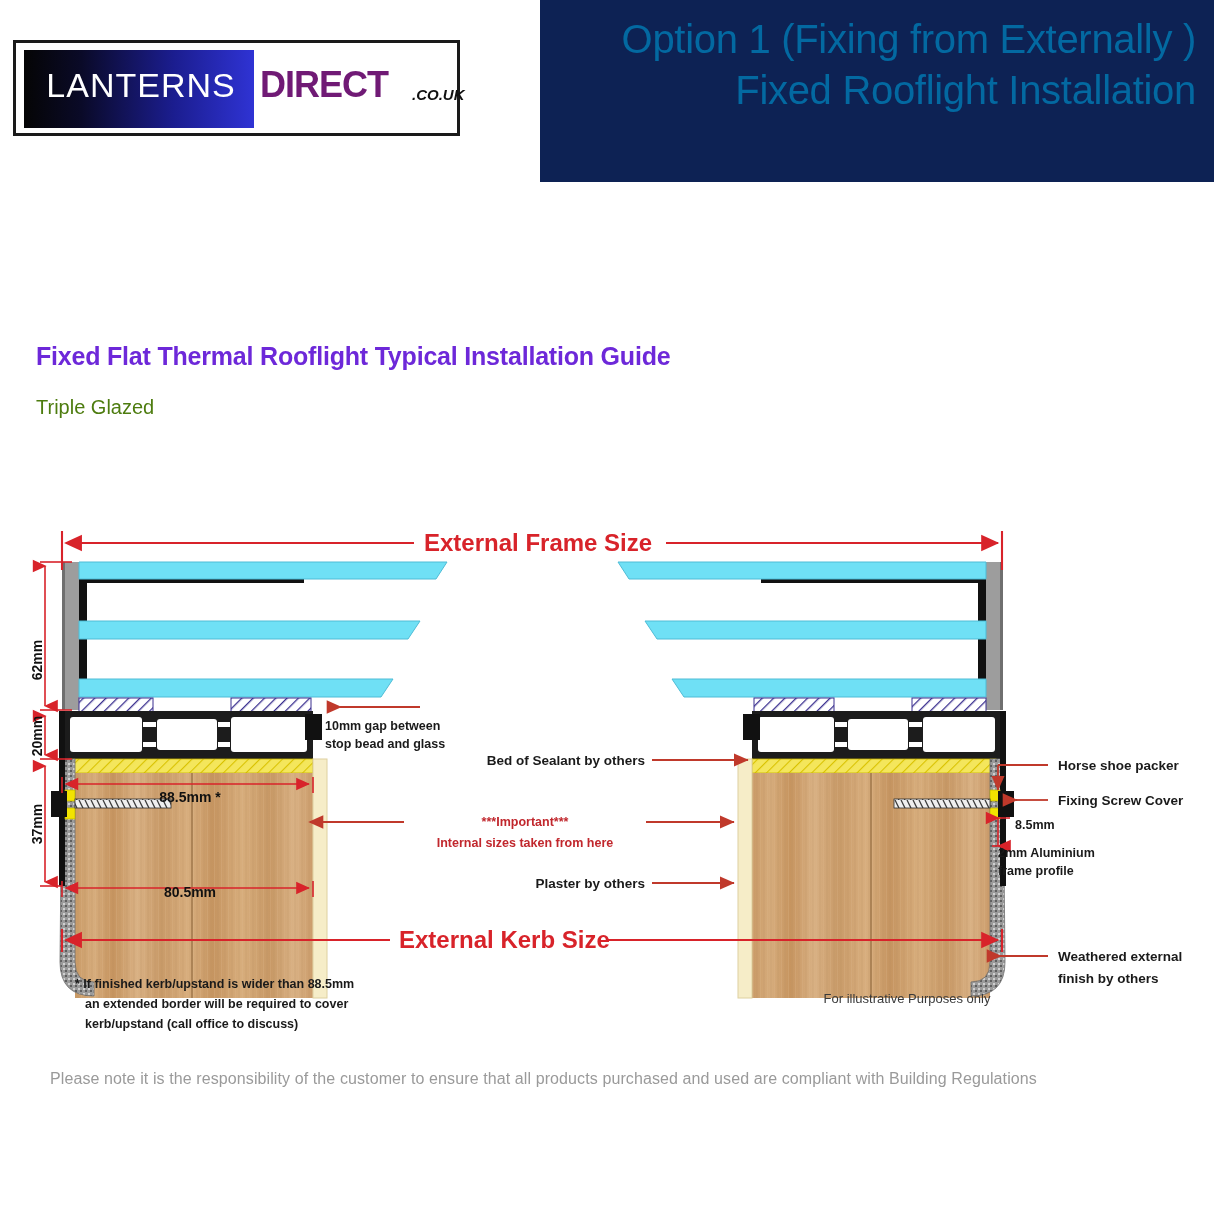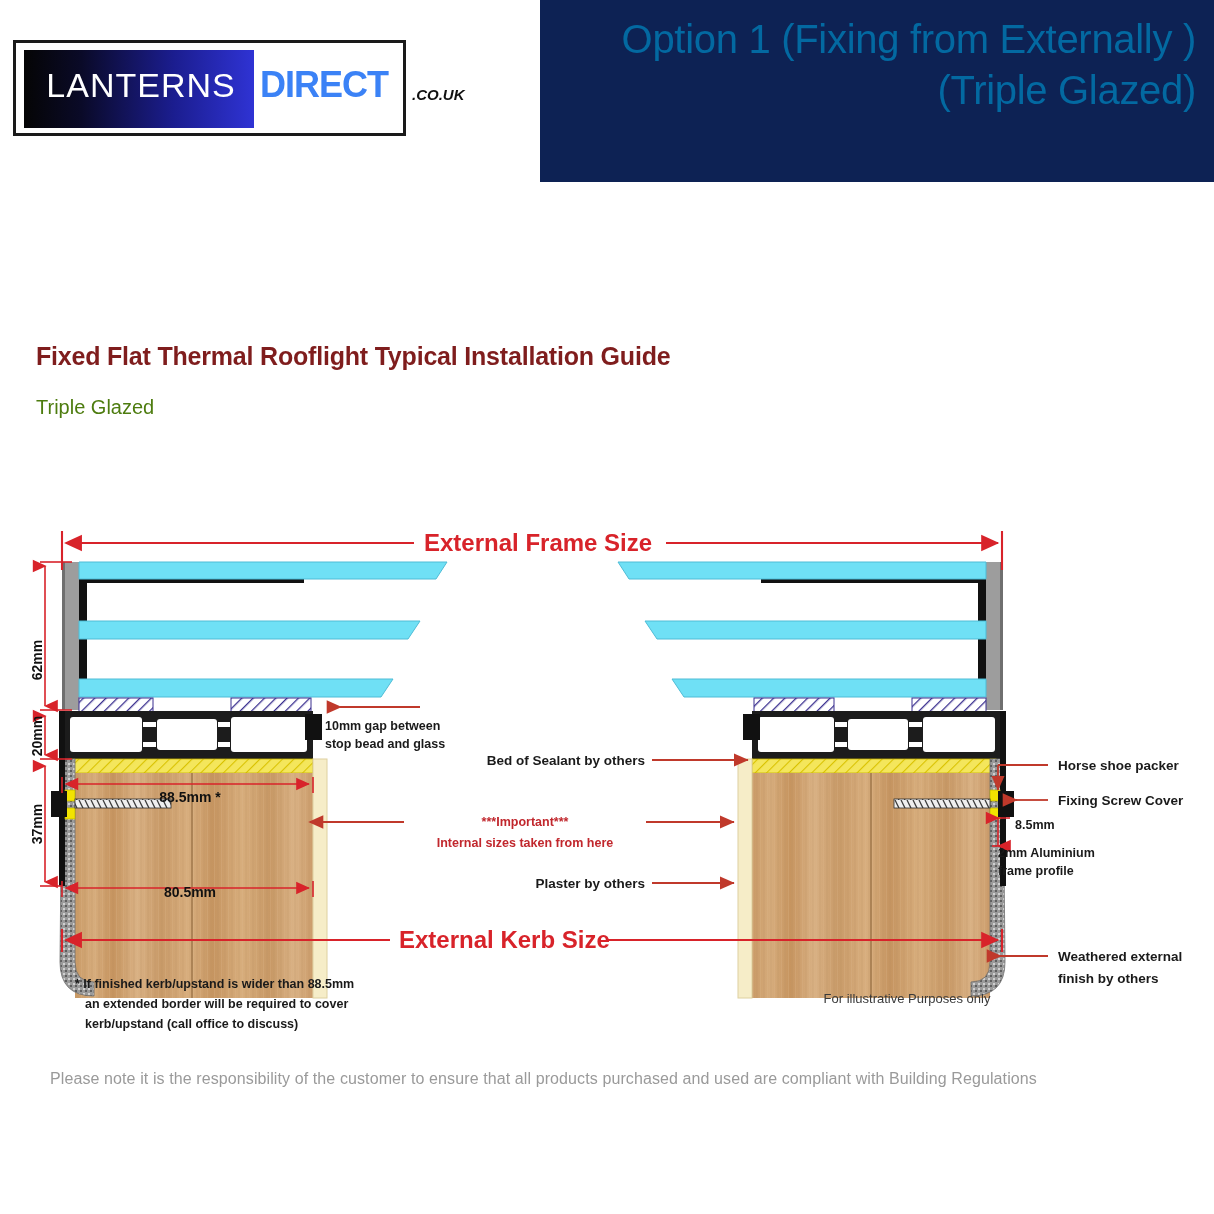--- a/index.html
+++ b/index.html
@@ -6,31 +6,31 @@
   body{width:1214px;height:1214px;font-family:"Liberation Sans",sans-serif;overflow:hidden;position:relative;}
 
   
   #header-band{position:absolute;left:540px;top:0;width:674px;height:182px;background:#0d2254;}
   #header-title{position:absolute;right:18px;top:14px;width:640px;text-align:right;color:#0369a1;
     font-family:"Liberation Sans Narrow","Liberation Sans",sans-serif;font-size:40px;line-height:51px;
     letter-spacing:-0.3px;font-weight:400;}
   #header-title .hline{display:block;white-space:nowrap;}
 
   
-  #logo-box{position:absolute;left:13px;top:40px;width:393px;height:96px;background:#ffffff;border:3px solid #1a1a1a;box-sizing:border-box;}
+  #logo-box{position:absolute;left:13px;top:40px;width:447px;height:96px;background:#ffffff;border:3px solid #1a1a1a;box-sizing:border-box;}
   #logo-inner{position:absolute;left:8px;top:7px;width:430px;height:78px;}
   #logo-grad{position:absolute;left:0;top:0;width:230px;height:78px;
     background:linear-gradient(90deg,#050505 0%,#0a0a28 25%,#1b1d8f 65%,#2f33d4 100%);}
   #logo-lanterns{position:absolute;left:10px;top:16px;width:214px;text-align:center;color:#ffffff;
     font-size:34px;letter-spacing:1px;font-weight:400;font-family:"Liberation Sans",sans-serif;}
-  #logo-direct{position:absolute;left:236px;top:14px;color:#3b82f6;font-size:36px;font-weight:bold;letter-spacing:-1px;}
+  #logo-direct{position:absolute;left:236px;top:14px;color:#701a75;font-size:36px;font-weight:bold;letter-spacing:-1px;}
   #logo-couk{position:absolute;left:388px;top:36px;color:#111111;font-size:15px;font-weight:bold;letter-spacing:0px;font-style:italic;}
 
   
-  #doc-title{position:absolute;left:36px;top:342px;font-size:25px;font-weight:bold;color:#7f1d1d;letter-spacing:-0.2px;}
+  #doc-title{position:absolute;left:36px;top:342px;font-size:25px;font-weight:bold;color:#6d28d9;letter-spacing:-0.2px;}
   #doc-sub{position:absolute;left:36px;top:396px;font-size:20px;color:#4d7c0f;font-weight:400;}
 
   
   #footer-note{position:absolute;left:50px;top:1070px;font-size:16px;color:#9a9a9a;letter-spacing:0.1px;}
 
   #diagram-wrap{position:absolute;left:0;top:0;width:964px;height:1214px;}
   svg{display:block;}
   text{font-family:"Liberation Sans",sans-serif;}
   .lbl-blk{font-size:13.5px;font-weight:bold;fill:#1a1a1a;}
   .lbl-sm{font-size:12.5px;font-weight:bold;fill:#1a1a1a;}
@@ -43,21 +43,21 @@
   .dimline{stroke:#d8232a;stroke-width:1.6;fill:none;}
   .dimline-th{stroke:#d8232a;stroke-width:2.1;fill:none;}
   .leader{stroke:#c0392b;stroke-width:1.8;fill:none;}
 </style>
 </head>
 <body>
 
 <div id="header-band"></div>
 <div id="header-title">
   <span class="hline">Option 1 (Fixing from Externally )</span>
-  <span class="hline">(Triple Glazed)</span>
+  <span class="hline">Fixed Rooflight Installation</span>
 </div>
 
 <div id="logo-box">
   <div id="logo-inner">
     <div id="logo-grad"></div>
     <div id="logo-lanterns">LANTERNS</div>
     <div id="logo-direct">DIRECT</div>
     <div id="logo-couk">.CO.UK</div>
   </div>
 </div>

